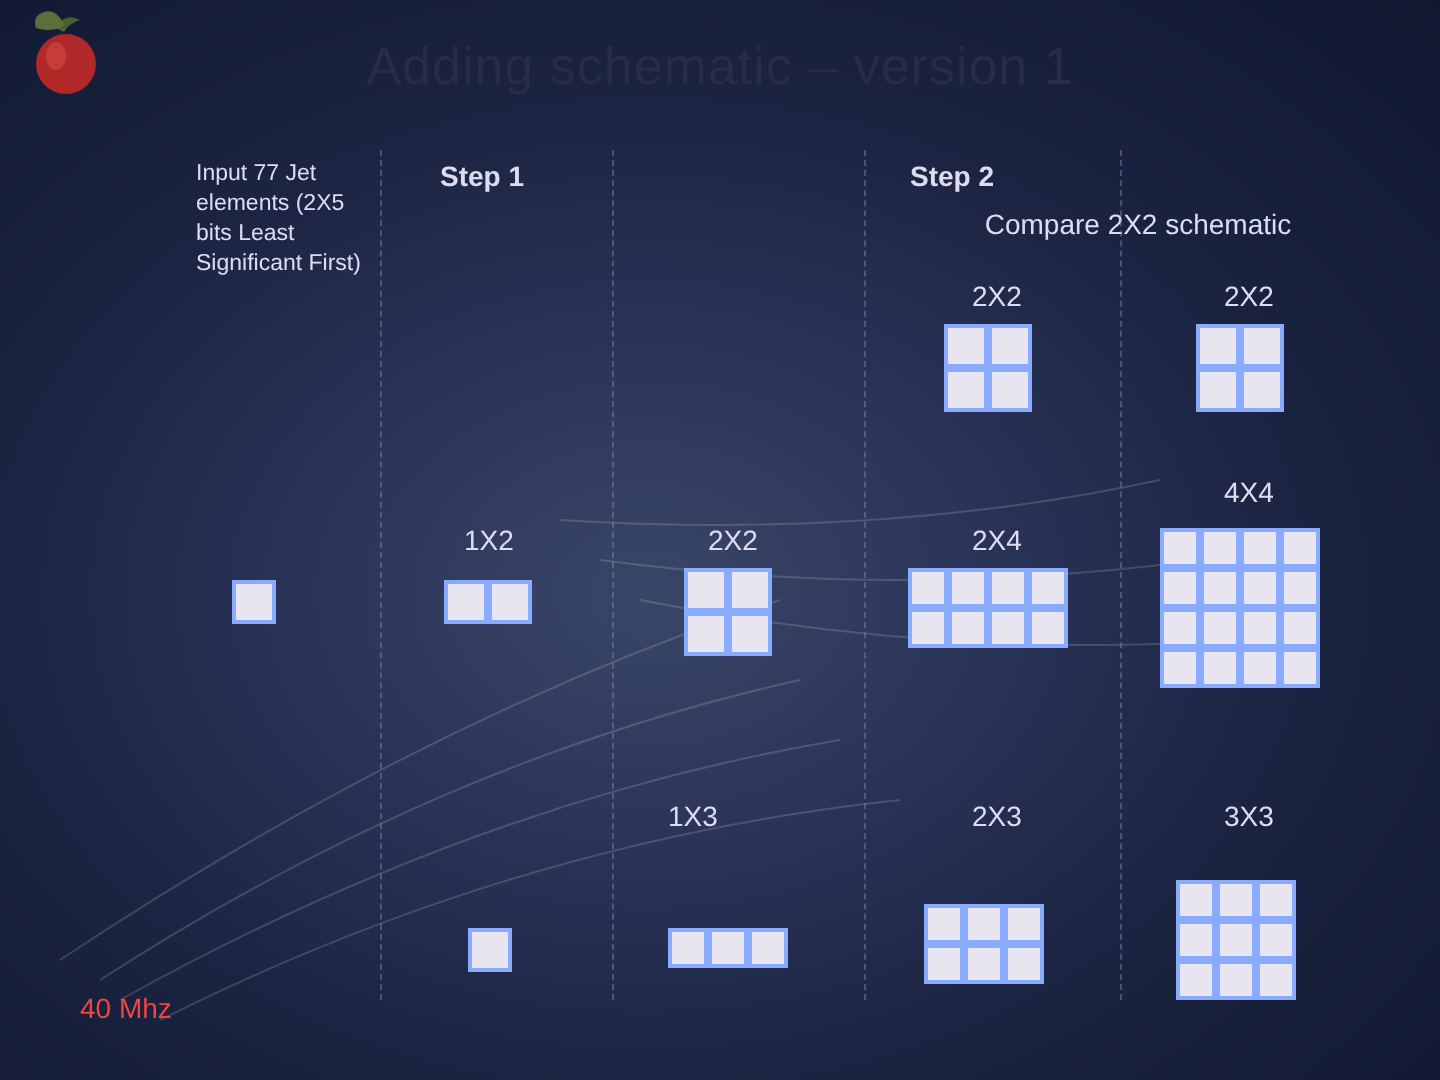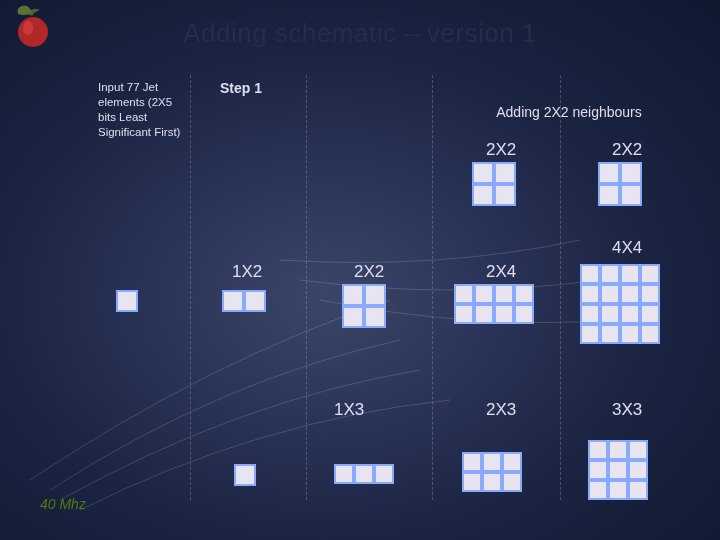--- a/index.html
+++ b/index.html
@@ -55,21 +55,21 @@
   }
   .compare {
     position: absolute;
     top: 104px; left: 458px; right: 40px;
     text-align: center;
     font-size: 14px;
     color: #e0dcf0;
   }
   .size-label {
     position: absolute;
-    font-size: 17px;
+    font-size: 14px;
     color: #e0dcf0;
   }
   .divider {
     position: absolute;
     top: 75px; bottom: 40px;
     width: 0;
     border-left: 1.5px dashed #8888b0;
     opacity: 0.45;
   }
   .grid {
@@ -78,22 +78,21 @@
     gap: 0;
   }
   .grid .cell {
     border: 2px solid #88aaff;
     background: #e8e4f0;
   }
   .footer {
     position: absolute;
     bottom: 28px; left: 40px;
     font-size: 14px;
-    color: #4d7c0f;
-    font-style: italic;
+    color: #ef4444;
   }
 </style>
 </head>
 <body>
 
 <svg class="bg-lines" width="720" height="540">
   <g stroke="#ffffff" stroke-width="1" fill="none">
     <path d="M 50 490 Q 220 380 400 340"></path>
     <path d="M 60 500 Q 240 400 420 370"></path>
     <path d="M 30 480 Q 210 360 390 300"></path>
@@ -112,23 +111,24 @@
     <ellipse cx="20" cy="26" rx="5" ry="7" fill="#d84848" opacity="0.6"></ellipse>
   </svg>
 </div>
 
 <div class="title">Adding schematic – version 1</div>
 
 <div class="desc">Input 77 Jet elements (2X5 bits Least Significant First)</div>
 
 <div class="steps">
   <div class="step-col">Step 1</div>
-</div>
-
-<div class="compare">Adding 2X2 neighbours</div>
+  <div class="step-col">Step 2</div>
+</div>
+
+<div class="compare">Compare 2X2 schematic</div>
 
 <div class="divider" style="left:190px"></div>
 <div class="divider" style="left:306px"></div>
 <div class="divider" style="left:432px"></div>
 <div class="divider" style="left:560px"></div>
 
 <div class="size-label" style="top:140px; left:486px">2X2</div>
 <div class="grid" style="top:162px; left:472px; grid-template-columns:repeat(2,22px); grid-template-rows:repeat(2,22px)">
   <div class="cell"></div>
     <div class="cell"></div>

